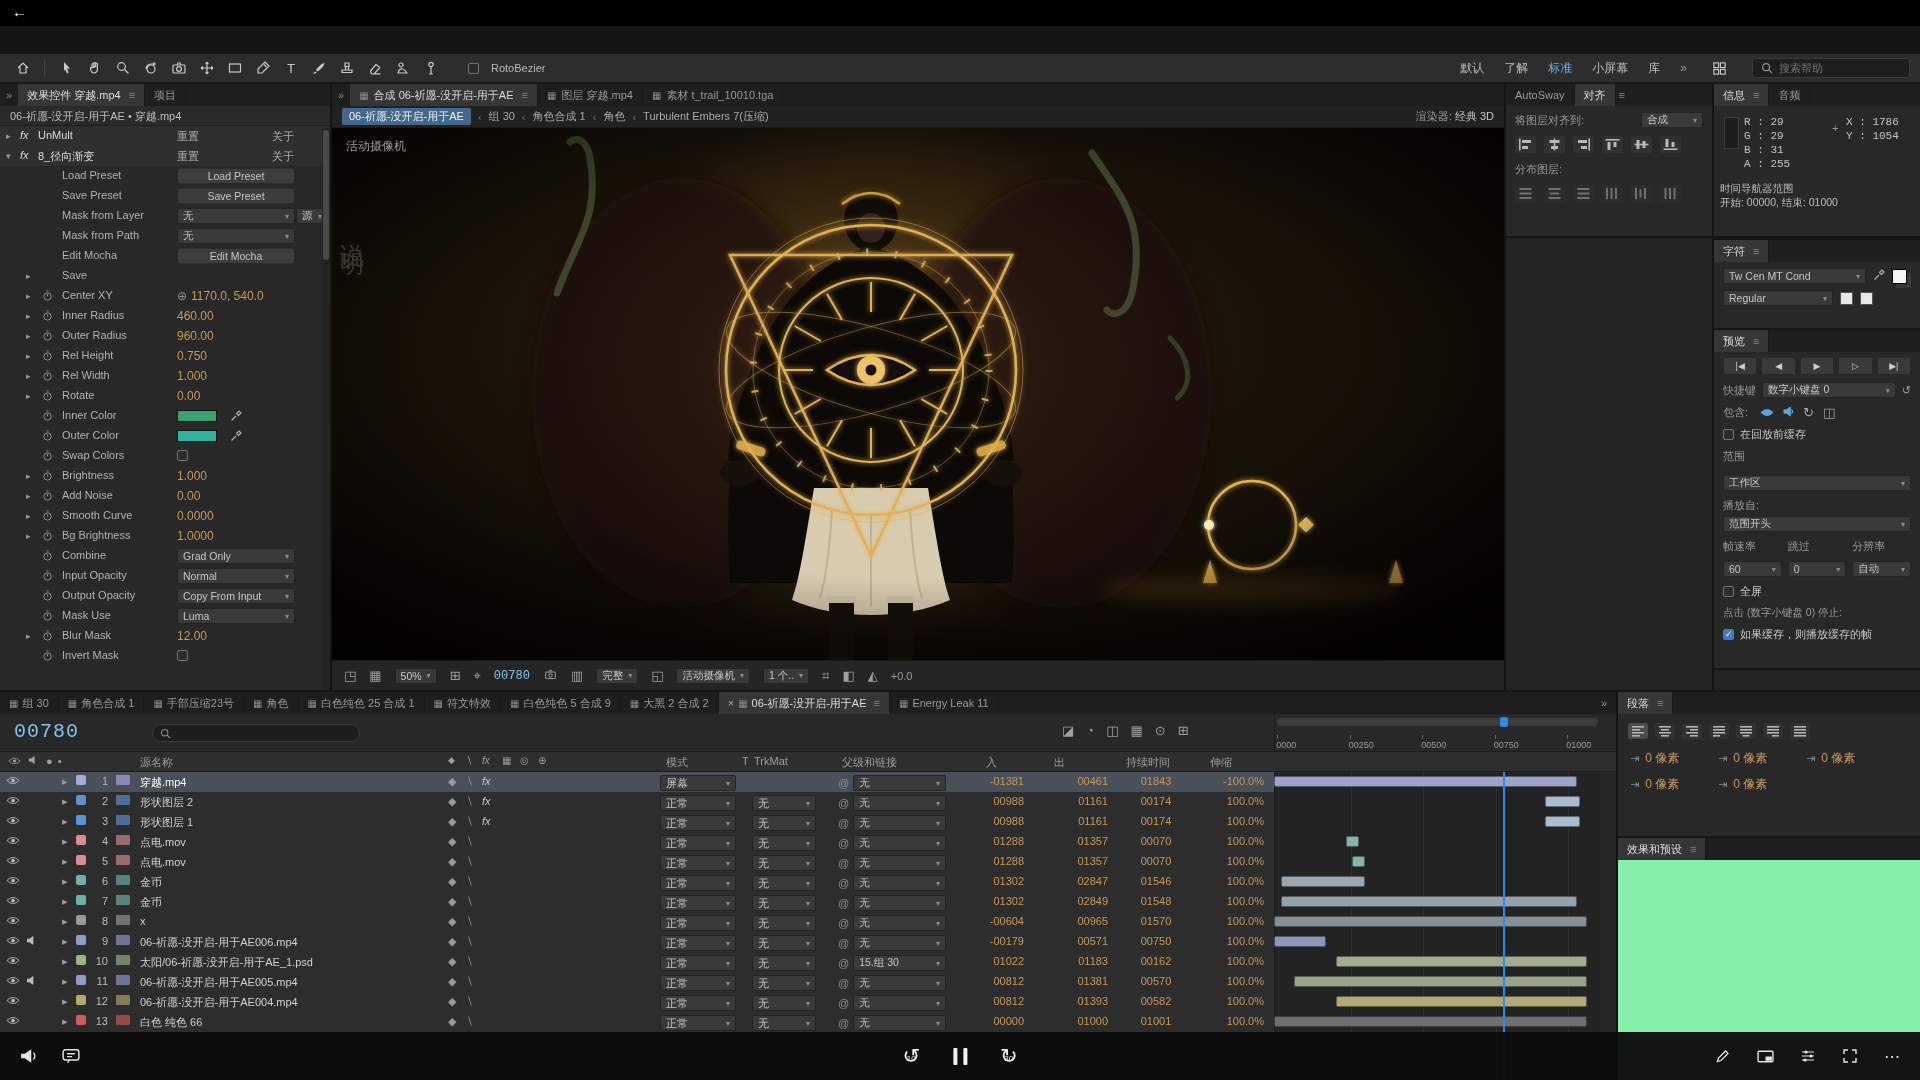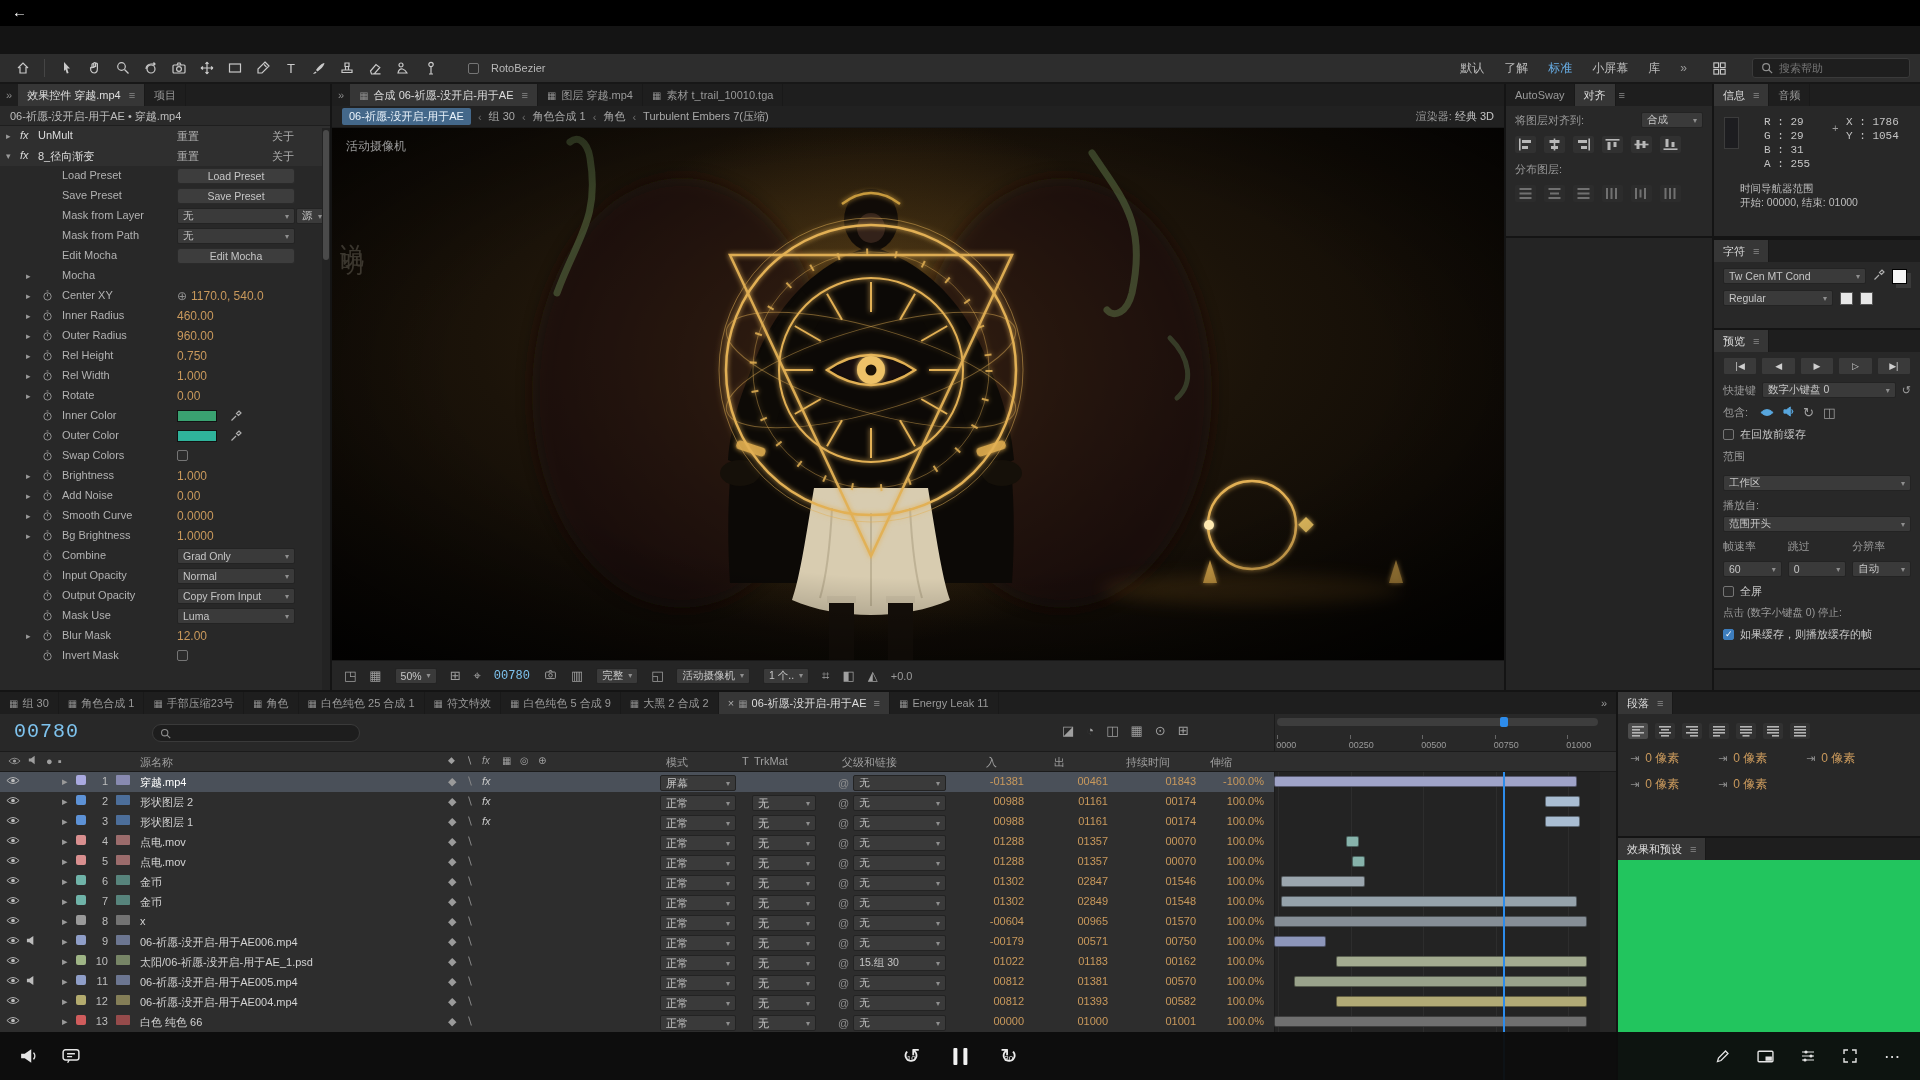--- a/index.html
+++ b/index.html
@@ -102,21 +102,21 @@
 .align-body{padding:6px 9px;font-size:11px}
 .align-row1{display:flex;align-items:center;gap:6px}
 .align-row1 .dd{margin-left:auto;width:62px}
 .align-icons{display:flex;gap:8px;margin-top:8px}
 .aicon{width:21px;height:17px;display:inline-flex;align-items:center;justify-content:center;background:#313131;border-radius:2px;cursor:pointer}
 .aicon svg{fill:#b8b8b8}
 .dist .aicon{opacity:.5}
 .align-lbl{margin-top:9px}
 
 .info-panel{left:1714px;top:84px;width:206px;height:152px}
-.info-body{position:relative;padding:9px 26px;font-size:11px;font-family:"Liberation Mono","DejaVu Sans Mono",monospace;color:#c4c4c4}
+.info-body{position:relative;padding:9px 6px;font-size:11px;font-family:"Liberation Mono","DejaVu Sans Mono",monospace;color:#c4c4c4}
 .info-swatch{position:absolute;left:10px;top:11px;width:15px;height:32px;background:#1d1d20;border:1px solid #3c3c3c}
 .info-rgba{margin-left:24px;line-height:14px}
 .info-xy{position:absolute;left:118px;top:9px;line-height:14px;padding-left:14px}
 .info-xy .plus{position:absolute;left:0;top:7px;color:#9a9a9a}
 .info-note{margin-top:10px;color:#bdbdbd;font-family:"Liberation Sans","DejaVu Sans",sans-serif;font-size:10.5px;line-height:14px}
 .char-panel{left:1714px;top:240px;width:206px;height:88px}
 .char-row{display:flex;align-items:center;gap:7px;padding:6px 9px 0}
 .char-font{flex:1}
 .char-style{width:110px}
 .char-swatch{width:15px;height:15px;background:#f5f5f5;border:1px solid #000;box-shadow:4px 4px 0 #3a3a3a;margin-right:4px}
@@ -174,36 +174,36 @@
 .c-q{left:448px;top:4px;color:#9a9a9a;font-size:9px;cursor:pointer}
 .c-bs{left:466px;color:#8a8a8a;font-size:10px}
 .c-fx{left:482px;font-style:italic;color:#c8c8c8;font-size:10px;cursor:pointer}
 .c-mode{left:660px;top:2px;width:76px}
 .c-tmat{left:752px;top:2px;width:64px}
 .c-par{left:838px;top:2px;width:108px;display:flex;align-items:center;gap:4px}
 .c-par .pwhip{color:#8f8f8f}
 .c-par .dd{flex:1}
 .c-in{left:940px;width:84px;text-align:right}
 .c-out{left:1032px;width:76px;text-align:right}
-.c-dur{left:1116px;width:80px;text-align:right}
+.c-dur{left:1116px;width:80px;text-align:center}
 .c-str{left:1204px;width:60px;text-align:right}
 .c-graph{left:1274px;top:0!important;width:326px;height:100%}
 .bar{position:absolute;top:4px;height:11px;border-radius:2px;border:1px solid rgba(0,0,0,.45)}
 .tl-ctiwrap{position:absolute;left:1274px;top:0;width:326px;height:100%;pointer-events:none;z-index:6}
 .tl-cti{position:absolute;top:0;width:2px;height:100%;background:#2d8ceb;transform:translateX(-50%)}
 
 .para-panel{left:1618px;top:692px;width:302px;height:144px}
 .para-icons{display:flex;gap:7px;padding:9px 10px 2px}
 .picon{width:20px;height:16px;background:#313131;border-radius:2px;display:inline-flex;align-items:center;justify-content:center;cursor:pointer}
 .picon svg{fill:#b4b4b4}
 .picon.on{background:#4b4b4b}
 .para-fields{display:flex;flex-wrap:wrap;gap:9px 16px;padding:9px 12px}
 .pfield{display:flex;align-items:center;gap:6px;width:72px;cursor:pointer}
 .pficon{color:#8f8f8f;font-size:11px}
-.fxp-panel{left:1618px;top:838px;width:302px;height:242px;background:#22c55e}
+.fxp-panel{left:1618px;top:838px;width:302px;height:242px;background:#86efac}
 </style>
 </head>
 <body>
 
 <div id="stage">
 
 
   <div class="toolbar">
     <span class="tool">
         <svg width="16" height="16" viewBox="0 0 16 16">
@@ -397,21 +397,21 @@
 
           <span class="eclabel">Edit Mocha</span>
 
           <span class="ecctl ecbtn">Edit Mocha</span>
 
         </div>
 
         <div class="ecrow k-prop">
           <span class="tw">▸</span>
 
-          <span class="eclabel">Mocha</span>
+          <span class="eclabel">Save</span>
 
         </div>
 
         <div class="ecrow k-prop">
           <span class="tw">▸</span>
 
           <span class="sw"><svg width="11" height="11" viewBox="0 0 12 12">
               <circle cx="6" cy="7" r="4" fill="none" stroke="#9a9a9a"></circle>
               <path d="M6 7V4.4M5 1h2" stroke="#9a9a9a" fill="none"></path>
             </svg></span>

